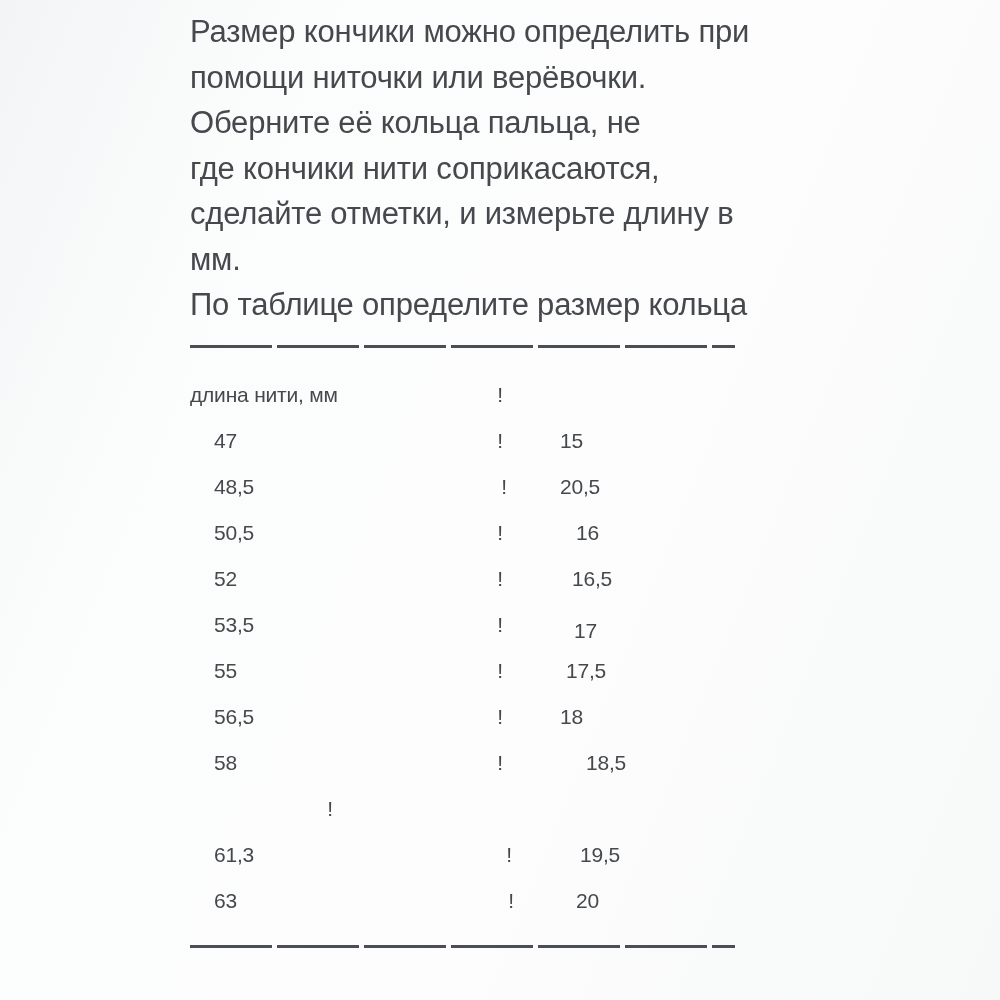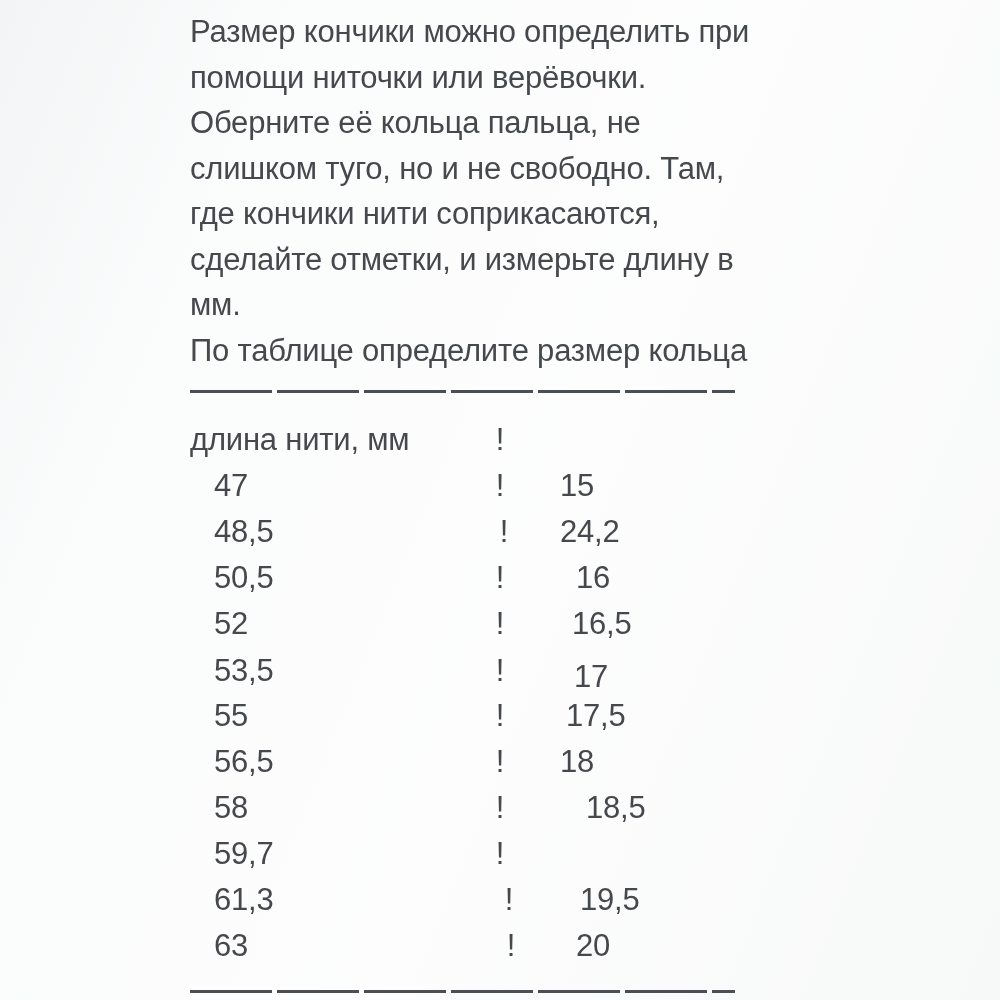--- a/index.html
+++ b/index.html
@@ -41,21 +41,21 @@
   .divider-bottom{margin-top:21px;}
   
   .size-table{
     margin-top:24px;
   }
   .row{
     display:grid;
     grid-template-columns:280px 60px auto;
     height:46px;
     align-items:center;
-    font-size:31px;
+    font-size:21px;
     letter-spacing:-0.2px;
     white-space:nowrap;
   }
   .cell-length{padding-left:24px;}
   .header-row .cell-length{padding-left:0;}
   .cell-sep{text-align:center;}
   .cell-size{padding-left:30px;}
   .header-row .cell-size{padding-left:25px;}
   
   .row:nth-child(4)  .cell-size{padding-left:46px;}
@@ -73,21 +73,20 @@
 </head>
 <body>
 
 <div class="page">
   <section class="content">
 
     <div class="paragraph">
       <div class="line">Размер кончики можно определить при</div>
       <div class="line">помощи ниточки или верёвочки.</div>
       <div class="line">Оберните её кольца пальца, не</div>
-      <div class="line">слишком туго, но и не свободно. Там,</div>
       <div class="line">где кончики нити соприкасаются,</div>
       <div class="line">сделайте отметки, и измерьте длину в</div>
       <div class="line">мм.</div>
       <div class="line">По таблице определите размер кольца</div>
     </div>
 
     <div class="divider"></div>
 
     <div class="size-table">
 
@@ -98,21 +97,21 @@
 
       <div class="row">
         <span class="cell-length">47</span>
         <span class="cell-sep">!</span>
         <span class="cell-size">15</span>
       </div>
 
       <div class="row">
         <span class="cell-length">48,5</span>
         <span class="cell-sep">!</span>
-        <span class="cell-size">24,2</span>
+        <span class="cell-size">20,5</span>
       </div>
 
       <div class="row">
         <span class="cell-length">50,5</span>
         <span class="cell-sep">!</span>
         <span class="cell-size">16</span>
       </div>
 
       <div class="row">
         <span class="cell-length">52</span>
@@ -138,21 +137,20 @@
         <span class="cell-size">18</span>
       </div>
 
       <div class="row">
         <span class="cell-length">58</span>
         <span class="cell-sep">!</span>
         <span class="cell-size">18,5</span>
       </div>
 
       <div class="row">
-        <span class="cell-length">59,7</span>
         <span class="cell-sep">!</span>
       </div>
 
       <div class="row">
         <span class="cell-length">61,3</span>
         <span class="cell-sep">!</span>
         <span class="cell-size">19,5</span>
       </div>
 
       <div class="row">

